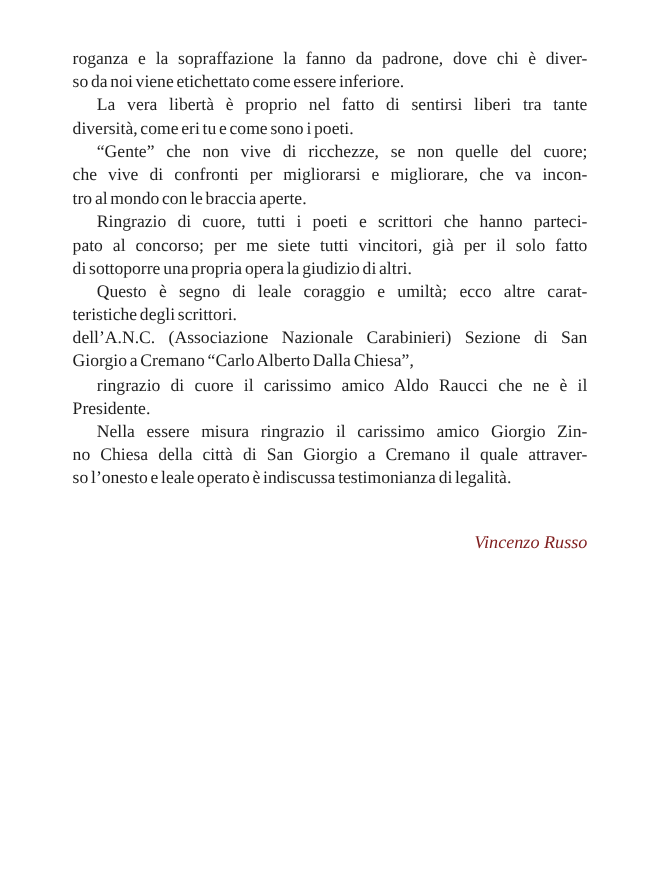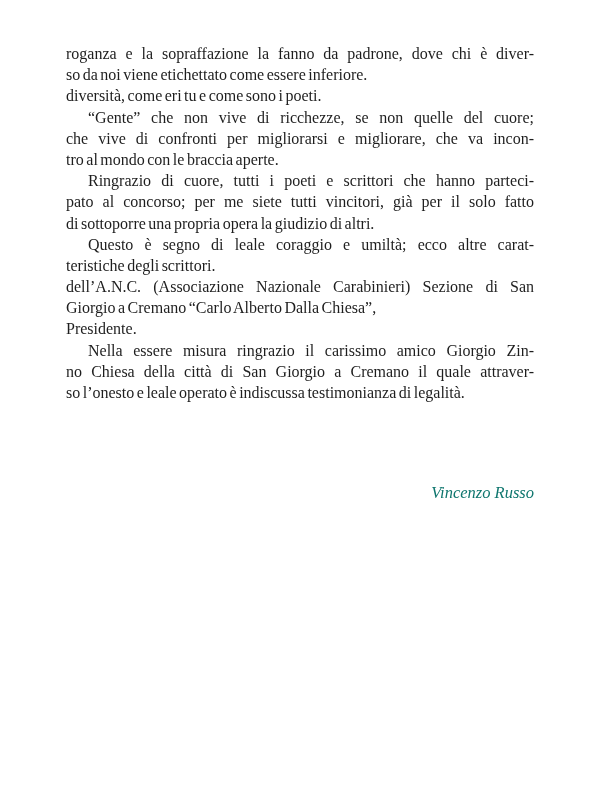--- a/index.html
+++ b/index.html
@@ -37,21 +37,21 @@
   .para.indent .line.first { text-indent: 22px; }
   .signature {
     position: absolute;
     top: 482px;
     right: 66px;
     left: 66px;
     text-align: right;
     font-style: italic;
     font-size: 16.5px;
     line-height: 22px;
-    color: #0f766e;
+    color: #7f1d1d;
   }
   .page-number {
     position: absolute;
     top: 718px;
     left: 0;
     width: 100%;
     text-align: center;
     font-size: 16.5px;
     color: #1e1e1e;
   }
@@ -68,20 +68,21 @@
 <body>
 
 <div class="page">
 
   <div class="text-block">
       <div class="para">
         <div class="line first">roganza e la sopraffazione la fanno da padrone, dove chi è diver-</div>
         <div class="line last">so da noi viene etichettato come essere inferiore.</div>
       </div>
       <div class="para indent">
+        <div class="line first">La vera libertà è proprio nel fatto di sentirsi liberi tra tante</div>
         <div class="line last">diversità, come eri tu e come sono i poeti.</div>
       </div>
       <div class="para indent">
         <div class="line first">“Gente” che non vive di ricchezze, se non quelle del cuore;</div>
         <div class="line">che vive di confronti per migliorarsi e migliorare, che va incon-</div>
         <div class="line last">tro al mondo con le braccia aperte.</div>
       </div>
       <div class="para indent">
         <div class="line first">Ringrazio di cuore, tutti i poeti e scrittori che hanno parteci-</div>
         <div class="line">pato al concorso; per me siete tutti vincitori, già per il solo fatto</div>
@@ -89,20 +90,21 @@
       </div>
       <div class="para indent">
         <div class="line first">Questo è segno di leale coraggio e umiltà; ecco altre carat-</div>
         <div class="line last">teristiche degli scrittori.</div>
       </div>
       <div class="para indent">
         <div class="line">dell’A.N.C. (Associazione Nazionale Carabinieri) Sezione di San</div>
         <div class="line last">Giorgio a Cremano “Carlo Alberto Dalla Chiesa”,</div>
       </div>
       <div class="para indent">
+        <div class="line first">ringrazio di cuore il carissimo amico Aldo Raucci che ne è il</div>
         <div class="line last">Presidente.</div>
       </div>
       <div class="para indent">
         <div class="line first">Nella essere misura ringrazio il carissimo amico Giorgio Zin-</div>
         <div class="line">no Chiesa della città di San Giorgio a Cremano il quale attraver-</div>
         <div class="line last">so l’onesto e leale operato è indiscussa testimonianza di legalità.</div>
       </div>
     </div>
 
   <div class="signature">

